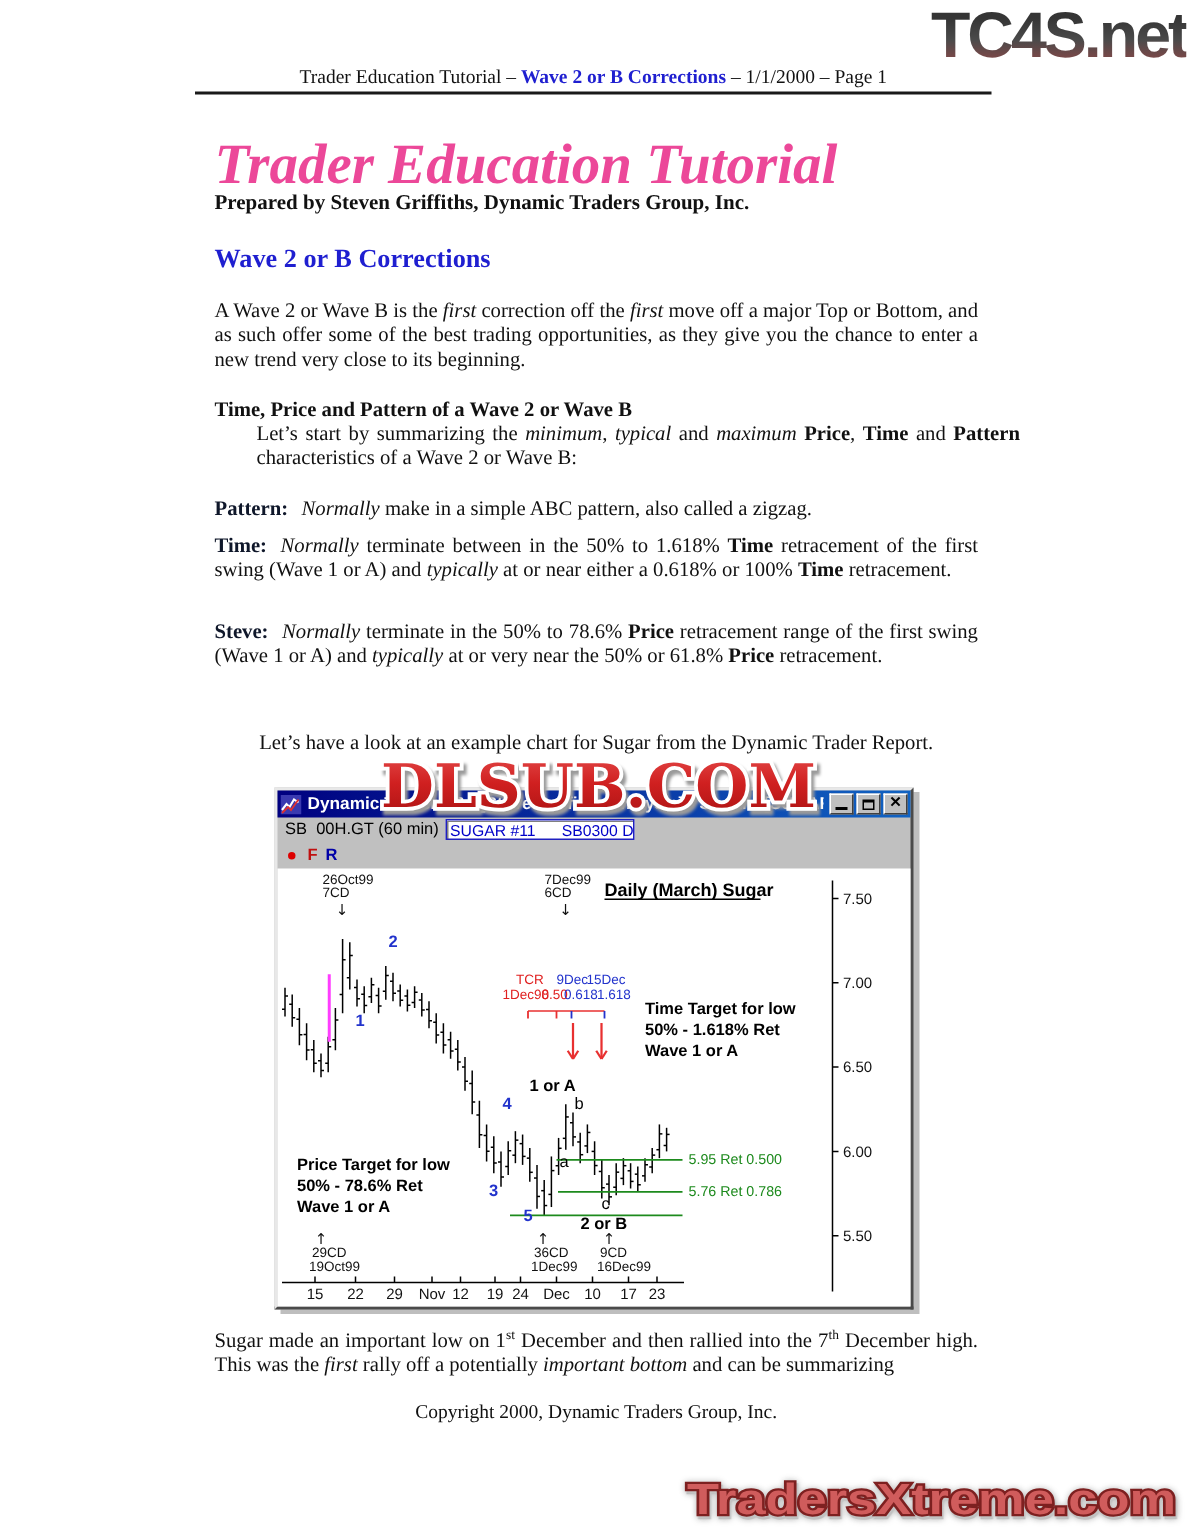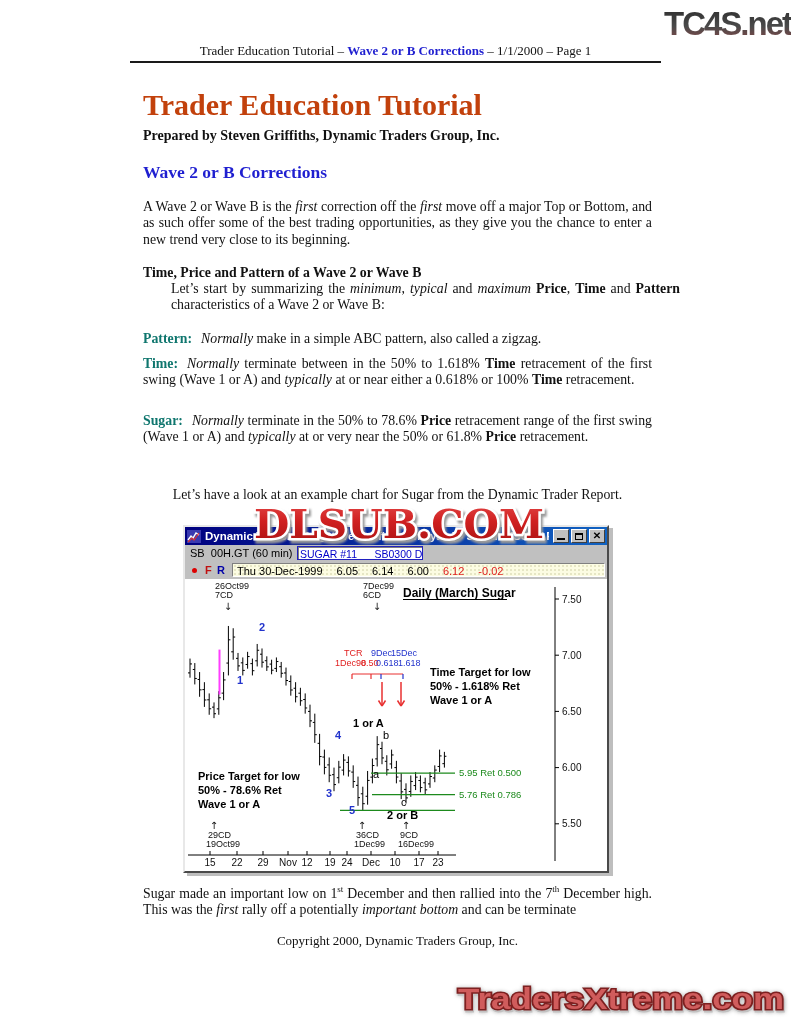--- a/index.html
+++ b/index.html
@@ -2,46 +2,46 @@
 <html><head>
 <meta charset="utf-8">
 <style>
   html,body{margin:0;padding:0;}
   body{width:791px;height:1024px;position:relative;background:#ffffff;overflow:hidden;
        font-family:"Liberation Serif",serif;color:#111;}
   .abs{position:absolute;}
 
   
   .tc4s{left:591px;top:0px;width:200px;height:48px;font-family:"Liberation Sans",sans-serif;
-        font-weight:bold;font-size:33px;letter-spacing:-2px;line-height:48px;text-align:right;
+        font-weight:bold;font-size:43px;letter-spacing:-2px;line-height:48px;text-align:right;
         background:linear-gradient(180deg,#353535 25%,#4a4a4a 55%,#7c4848 82%,#9a6464 100%);
         -webkit-background-clip:text;background-clip:text;color:transparent;}
   .dlsub-wrap{left:248px;top:497px;z-index:60;text-decoration:underline;}
   .tx-wrap{left:452px;top:978px;z-index:60;}
 
   
   .hdr-line{left:130px;top:43px;width:531px;text-align:center;font-size:13px;}
   .hdr-line .hl{color:#1f1fd0;font-weight:bold;}
   .hdr-rule{left:130px;top:61px;width:531px;height:2px;background:#1a1a1a;}
 
   
-  .doc-title{left:143px;top:88px;width:520px;font-size:30px;font-weight:bold;color:#c2410c;}
+  .doc-title{left:143px;top:88px;width:520px;font-size:38px;font-weight:bold;font-style:italic;color:#ec4899;}
   .prepared{left:143px;top:128px;width:509px;font-size:14px;font-weight:bold;}
   .section-h{left:143px;top:162px;width:509px;font-size:17.5px;font-weight:bold;color:#1f1fd0;}
   .para{left:143px;width:509px;font-size:13.8px;line-height:16.3px;text-align:justify;}
   .p1{top:199px;}
   .h2{top:265px;font-weight:bold;text-align:left;}
   .p2{top:281px;margin-left:28px;}
   .p-pattern{top:331px;}
   .p-time{top:356px;}
   .p-price{top:413px;}
   .p-lead{top:487px;text-align:center;}
   .p-bottom{top:886px;}
   .footer{left:143px;top:933px;width:509px;text-align:center;font-size:13px;}
-  .plabel{color:#0f766e;font-weight:bold;margin-right:9px;}
+  .plabel{color:#0f172a;font-weight:bold;margin-right:9px;}
   .run-i{font-style:italic;}
   .run-b{font-weight:bold;}
   .run-sup{vertical-align:super;font-size:0.65em;line-height:0;}
 
   
   .dt-window{left:183px;top:525px;width:426px;height:348px;background:#c0c0c0;
              border:2px solid;border-color:#e8e8e8 #4a4a4a #4a4a4a #e8e8e8;box-sizing:border-box;
              box-shadow:4px 3px 0 rgba(110,110,110,0.45);font-family:"Liberation Sans",sans-serif;}
   .titlebar{height:18px;background:linear-gradient(90deg,#000080,#1163c2);display:flex;align-items:center;
             padding:0 2px;color:#fff;font-size:11.5px;font-weight:bold;white-space:nowrap;overflow:hidden;}
@@ -99,21 +99,21 @@
 <div class="abs para h2">Time, Price and Pattern of a Wave 2 or Wave B</div>
 <div class="abs para p2"><span>Let’s start by summarizing the </span><span class="run-i">minimum</span><span>, </span><span class="run-i">typical</span><span> and </span><span class="run-i">maximum</span><span> </span><span class="run-b">Price</span><span>, </span><span class="run-b">Time</span><span> and </span><span class="run-b">Pattern</span><span> characteristics of a Wave 2 or Wave B:</span></div>
 
 <div class="abs para p-pattern">
   <span class="plabel">Pattern:</span><span><span class="run-i">Normally</span><span> make in a simple ABC pattern, also called a zigzag.</span></span>
 </div>
 <div class="abs para p-time">
   <span class="plabel">Time:</span><span><span class="run-i">Normally</span><span> terminate between in the 50% to 1.618% </span><span class="run-b">Time</span><span> retracement of the first swing (Wave 1 or A) and </span><span class="run-i">typically</span><span> at or near either a 0.618% or 100% </span><span class="run-b">Time</span><span> retracement.</span></span>
 </div>
 <div class="abs para p-price">
-  <span class="plabel">Sugar:</span><span><span class="run-i">Normally</span><span> terminate in the 50% to 78.6% </span><span class="run-b">Price</span><span> retracement range of the first swing (Wave 1 or A) and </span><span class="run-i">typically</span><span> at or very near the 50% or 61.8% </span><span class="run-b">Price</span><span> retracement.</span></span>
+  <span class="plabel">Steve:</span><span><span class="run-i">Normally</span><span> terminate in the 50% to 78.6% </span><span class="run-b">Price</span><span> retracement range of the first swing (Wave 1 or A) and </span><span class="run-i">typically</span><span> at or very near the 50% or 61.8% </span><span class="run-b">Price</span><span> retracement.</span></span>
 </div>
 
 <div class="abs para p-lead">Let’s have a look at an example chart for Sugar from the Dynamic Trader Report.</div>
 
 <div class="abs dt-window">
   <div class="titlebar">
     <span class="app-icon">
       <svg width="14" height="13" viewBox="0 0 14 13">
         <rect x="0" y="0" width="14" height="13" fill="#3a3ab0"></rect>
         <polyline points="1,10 4,6 6,8 9,3 12,5" fill="none" stroke="#ffffff" stroke-width="1.4"></polyline>
@@ -136,23 +136,20 @@
 
   <div class="toolrow">
     <span class="tr1-label">SB  00H.GT (60 min)</span>
     <span class="symbol-field">SUGAR #11      SB0300 D-D</span>
   </div>
 
   <div class="toolrow">
     <span class="dot"></span>
     <span class="fr-f">F</span>
     <span class="fr-r">R</span>
-    <span class="quote-field">
-      <span class="qk">Thu 30-Dec-1999</span><span class="qk">6.05</span><span class="qk">6.14</span><span class="qk">6.00</span><span class="qk qred">6.12</span><span class="qred">-0.02</span>
-    </span>
   </div>
 
   <div class="chart-client">
     <svg id="chart-svg" width="422" height="292" viewBox="0 0 422 292">
         <line x1="5" y1="79.57200000000003" x2="5" y2="98.68000000000002" stroke="#000000" stroke-width="1"></line>
         <line x1="5" y1="84.92224000000003" x2="7" y2="84.92224000000003" stroke="#000000" stroke-width="1"></line>
         <line x1="3" y1="93.90300000000002" x2="5" y2="93.90300000000002" stroke="#000000" stroke-width="1"></line>
         <line x1="9.8" y1="84.06800000000004" x2="9.8" y2="105.42399999999998" stroke="#000000" stroke-width="1"></line>
         <line x1="9.8" y1="99.44431999999999" x2="11.8" y2="99.44431999999999" stroke="#000000" stroke-width="1"></line>
         <line x1="7.800000000000001" y1="90.47480000000002" x2="9.8" y2="90.47480000000002" stroke="#000000" stroke-width="1"></line>
@@ -413,20 +410,20 @@
       <linearGradient id="dlg" x1="0" y1="0" x2="0" y2="1">
         <stop offset="0" stop-color="#e44a4a"></stop>
           <stop offset="0.45" stop-color="#d02020"></stop>
           <stop offset="1" stop-color="#a81212"></stop>
       </linearGradient>
     </defs>
     <text x="151" y="41" text-anchor="middle" textLength="290" lengthAdjust="spacingAndGlyphs" style="font:bold 40px 'DejaVu Serif',serif;paint-order:stroke;stroke:#ffffff;stroke-width:5;fill:url(#dlg);filter:drop-shadow(2px 3px 1px #9a9a9a);">DLSUB.COM</text>
   </svg>
 </div>
 
-<div class="abs para p-bottom"><span>Sugar made an important low on 1</span><span class="run-sup">st</span><span> December and then rallied into the 7</span><span class="run-sup">th</span><span> December high. This was the </span><span class="run-i">first</span><span> rally off a potentially </span><span class="run-i">important bottom</span><span> and can be terminate</span></div>
+<div class="abs para p-bottom"><span>Sugar made an important low on 1</span><span class="run-sup">st</span><span> December and then rallied into the 7</span><span class="run-sup">th</span><span> December high. This was the </span><span class="run-i">first</span><span> rally off a potentially </span><span class="run-i">important bottom</span><span> and can be summarizing</span></div>
 <div class="abs footer">Copyright 2000, Dynamic Traders Group, Inc.</div>
 
 <div class="abs tx-wrap">
   <svg width="338" height="44" viewBox="0 0 338 44">
     <text x="169" y="31" text-anchor="middle" textLength="326" lengthAdjust="spacingAndGlyphs" style="font:bold 29px 'Liberation Sans',sans-serif;paint-order:stroke;stroke:#7d2020;stroke-width:3;fill:#d05c5c;filter:drop-shadow(0 0 2px #c8c8c8) drop-shadow(1px 2px 0 #bfbfbf);">TradersXtreme.com</text>
   </svg>
 </div>
 
 </body></html>

